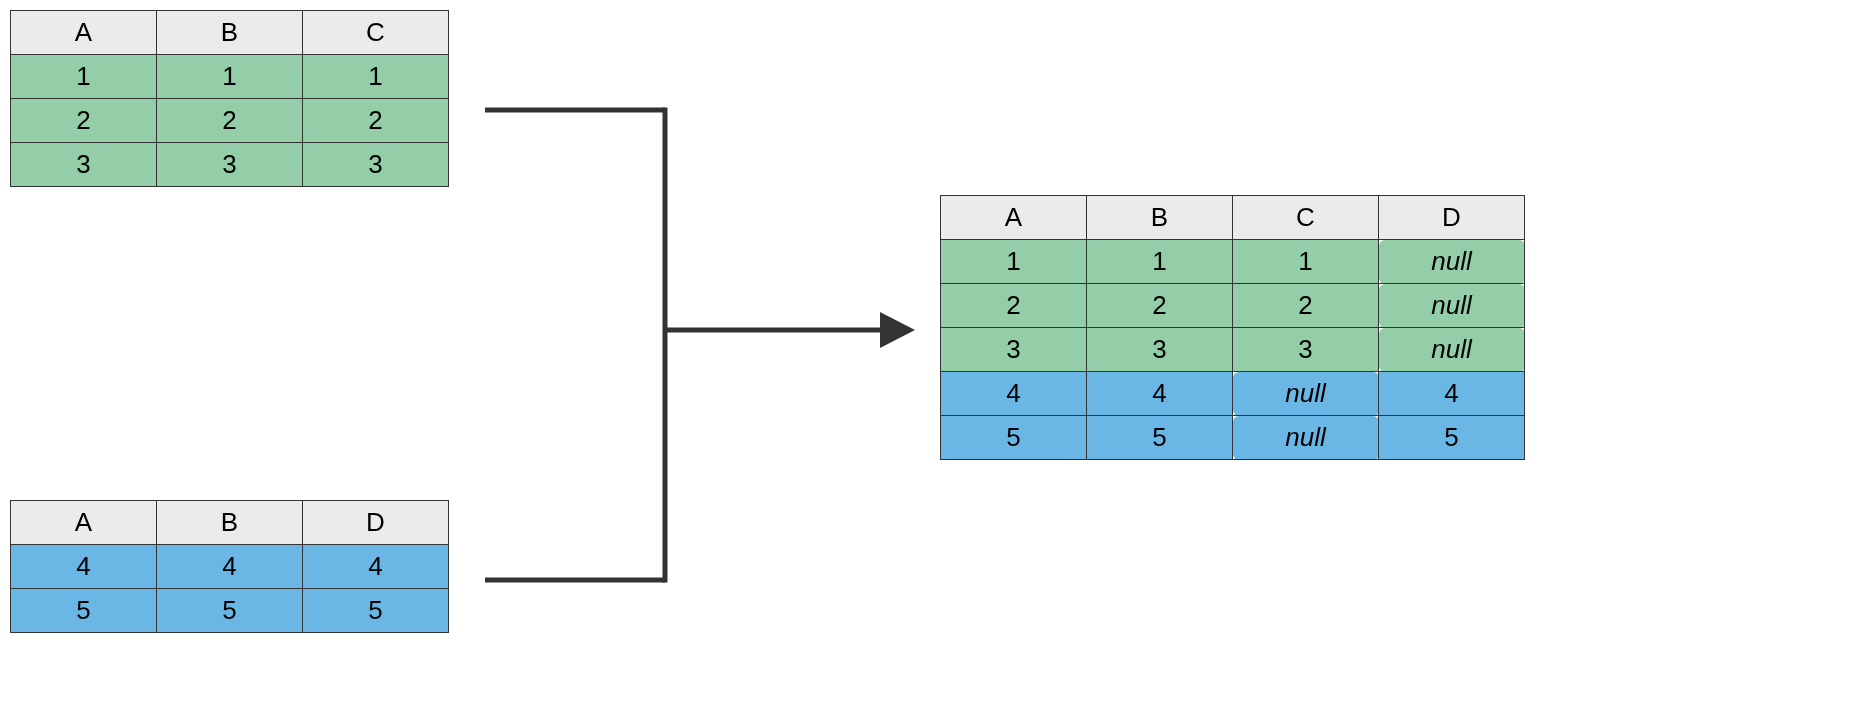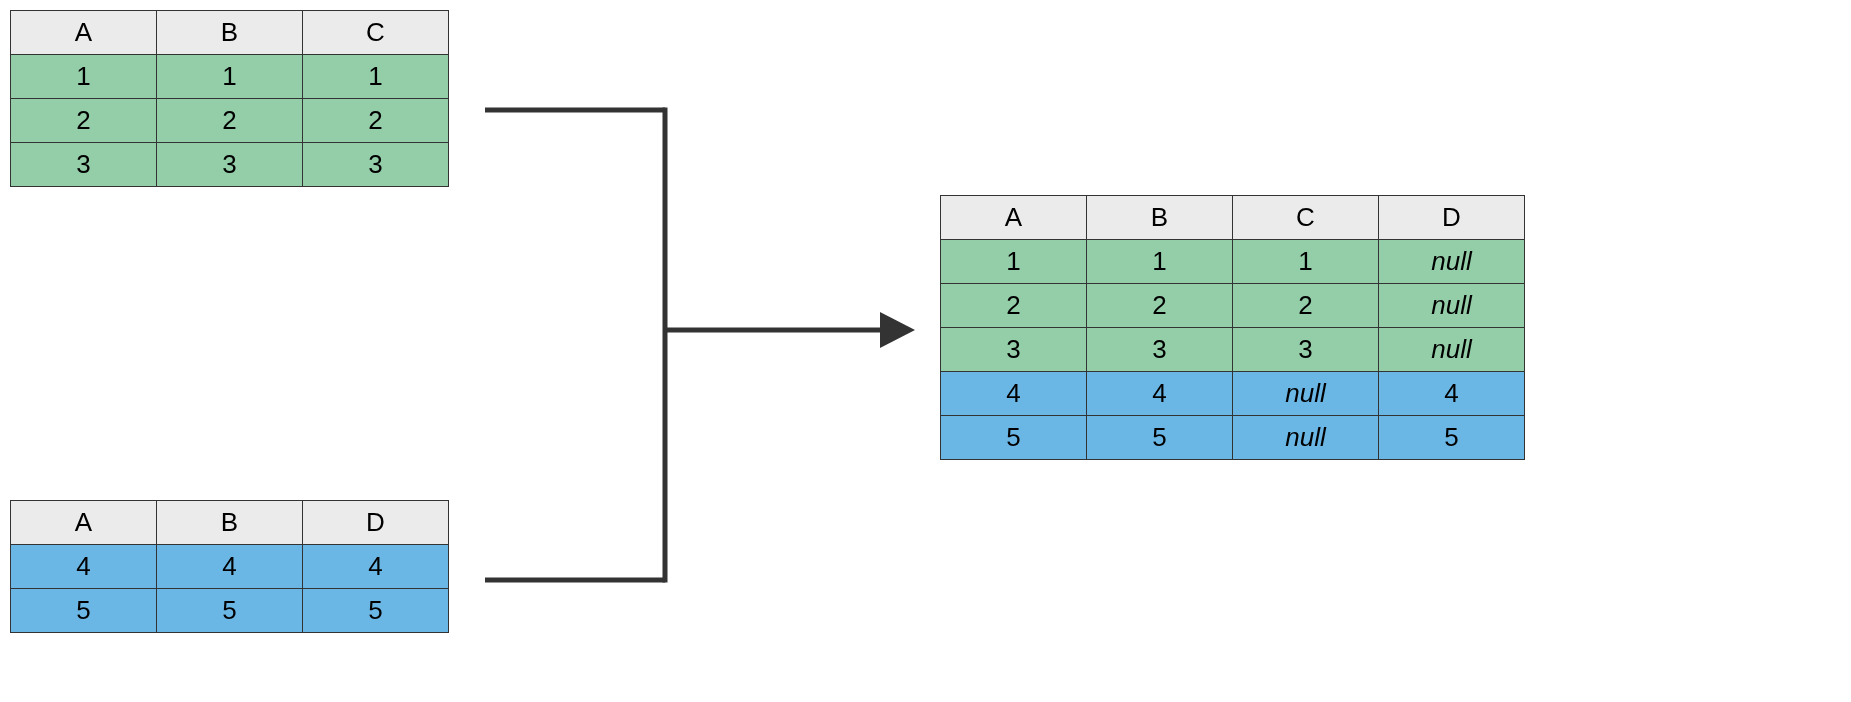--- a/index.html
+++ b/index.html
@@ -26,21 +26,21 @@
       height: 44px;
       font-weight: 400;
       padding: 0;
     }
     th {
       background: #ebebeb;
       font-weight: 400;
     }
     .green td { background: #93cea8; }
     .blue td { background: #6ab7e6; }
-    .null-cell { font-style: italic; }
+    .null-cell { font-style: italic; border-radius: 6px; }
     .table1 { top: 10px; left: 10px; }
     .table1 td, .table1 th { width: 146px; }
     .table2 { top: 500px; left: 10px; }
     .table2 td, .table2 th { width: 146px; }
     .table3 { top: 195px; left: 940px; }
     .table3 td, .table3 th { width: 146px; }
     .connector {
       position: absolute;
       top: 100px;
       left: 485px;

